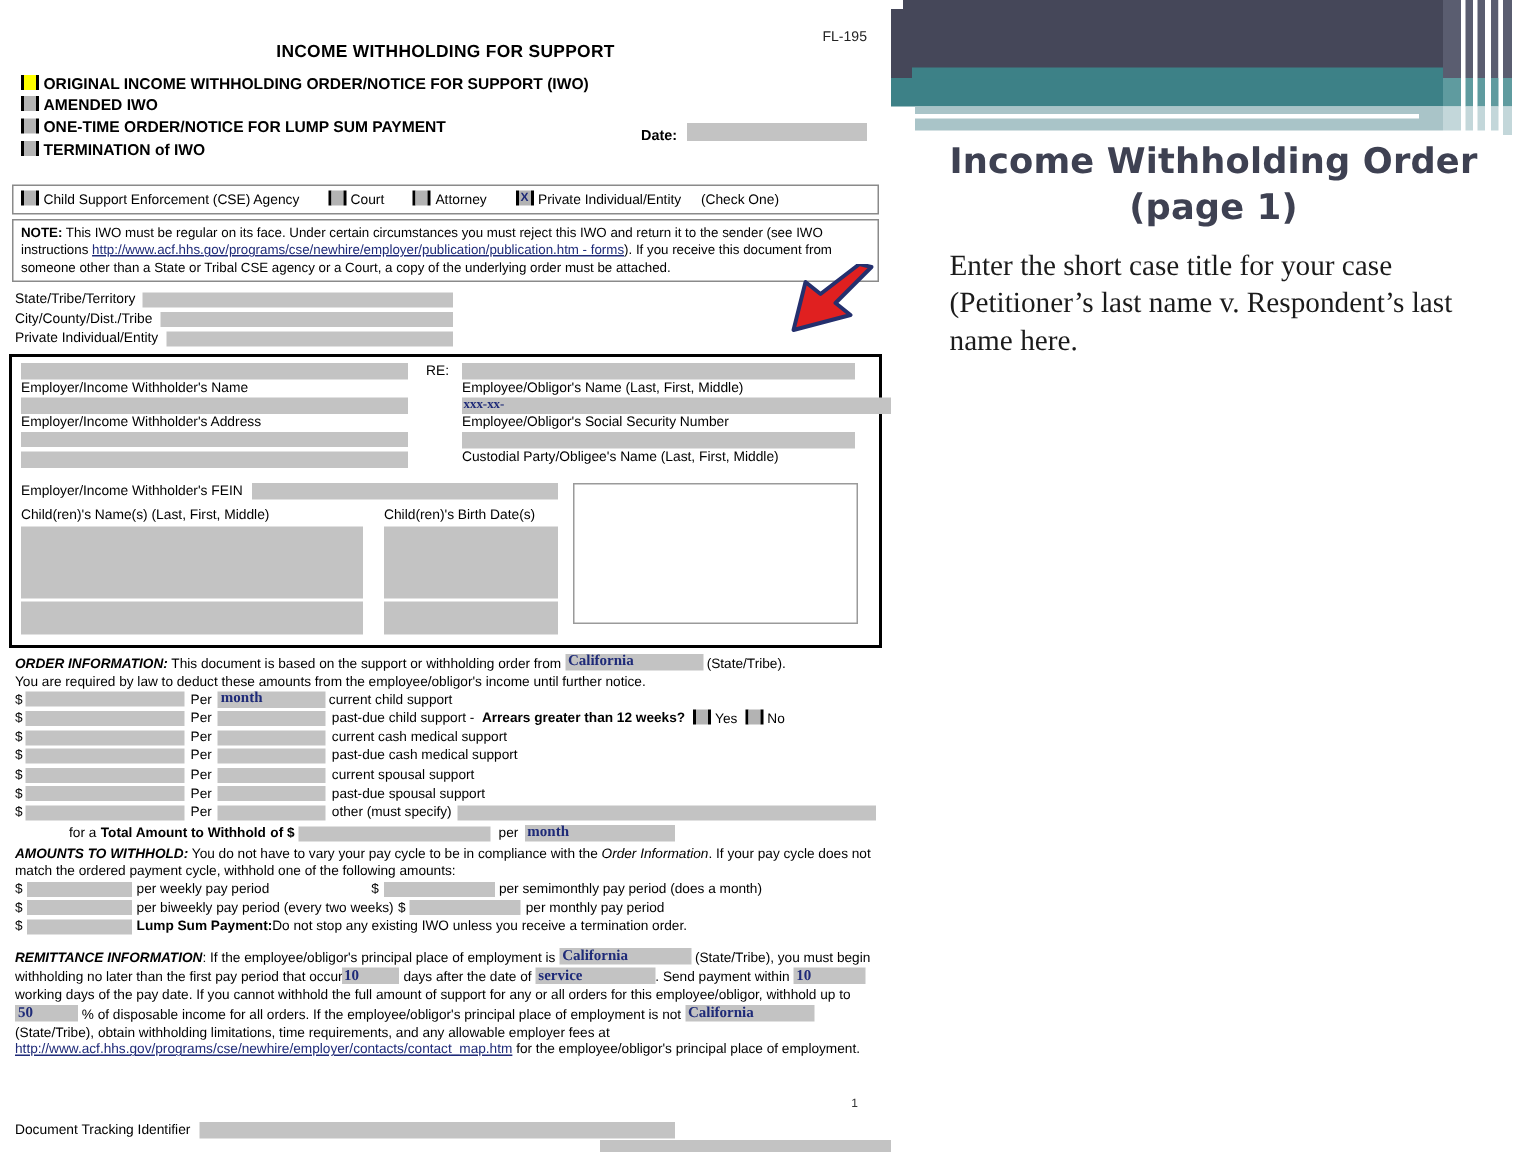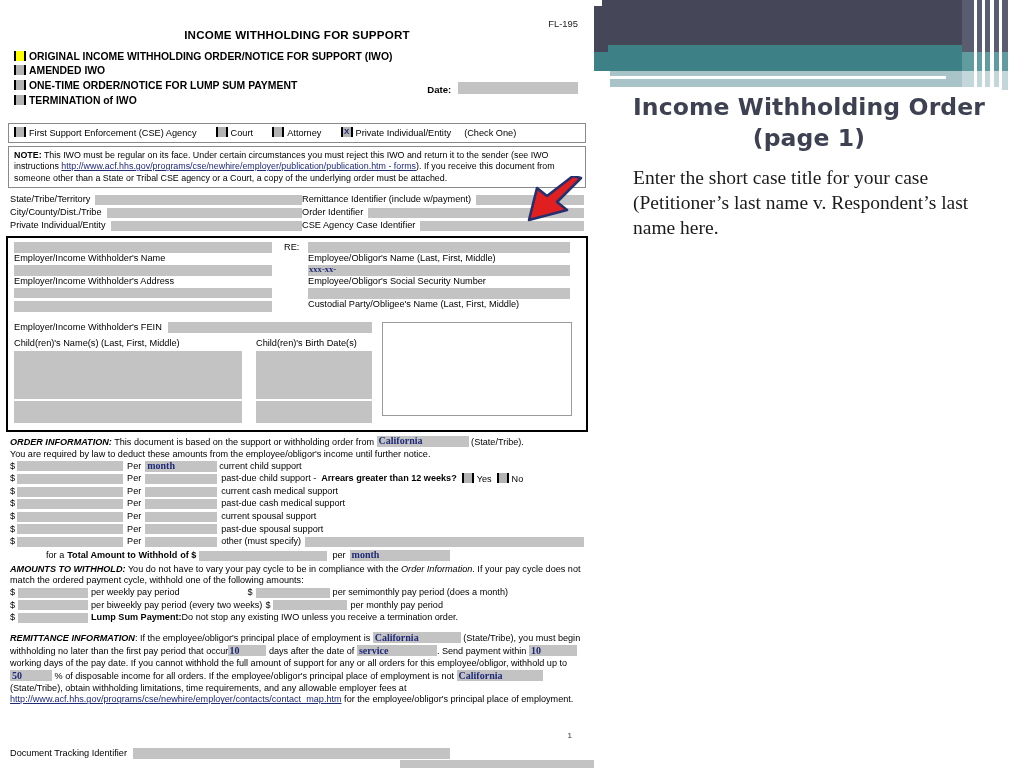--- a/index.html
+++ b/index.html
@@ -164,21 +164,21 @@
       <span class="cb"><i></i></span><span>TERMINATION of IWO</span>
     </div>
   </div>
 
   <div class="datewrap">
     <span>Date:</span>
     <span class="fld" style="width:120px;height:12px;margin-left:4px;"></span>
   </div>
 
   <div class="boxrow" style="margin-top:14px;">
-    <span class="cb"><i></i></span><span>First Support Enforcement (CSE) Agency</span>
+    <span class="cb"><i></i></span><span>Child Support Enforcement (CSE) Agency</span>
     <span style="display:inline-block;width:14px"></span>
     <span class="cb"><i></i></span><span>Court</span>
     <span style="display:inline-block;width:14px"></span>
     <span class="cb"><i></i></span><span>Attorney</span>
     <span style="display:inline-block;width:14px"></span>
     <span class="cb xmark"><i>X</i></span><span>Private Individual/Entity</span>
     <span style="display:inline-block;width:8px"></span>
     <span>(Check One)</span>
   </div>
 
@@ -194,53 +194,39 @@
       </div>
       <div class="row">
         <span class="lab">City/County/Dist./Tribe</span>
         <span class="fld" style="flex:1;margin-left:5px;"></span>
       </div>
       <div class="row">
         <span class="lab">Private Individual/Entity</span>
         <span class="fld" style="flex:1;margin-left:5px;"></span>
       </div>
     </div>
-    <div class="col" style="width:282px">
-      <div class="row">
-        <span class="lab">Remittance Identifier (include w/payment)</span>
-        <span class="fld" style="flex:1;margin-left:5px;"></span>
-      </div>
-      <div class="row">
-        <span class="lab">Order Identifier</span>
-        <span class="fld" style="flex:1;margin-left:5px;"></span>
-      </div>
-      <div class="row">
-        <span class="lab">CSE Agency Case Identifier</span>
-        <span class="fld" style="flex:1;margin-left:5px;"></span>
-      </div>
-    </div>
   </div>
 
   <div class="bigbox">
 
     <div style="position:absolute;left:6px;top:4px;width:262px;">
       <div class="fld" style="width:258px;height:11px;display:block;"></div>
       <div>Employer/Income Withholder's Name</div>
       <div class="fld" style="width:258px;height:11px;display:block;margin-top:1px;"></div>
       <div>Employer/Income Withholder's Address</div>
       <div class="fld" style="width:258px;height:10px;display:block;margin-top:1px;"></div>
       <div class="fld" style="width:258px;height:11px;display:block;margin-top:3px;"></div>
     </div>
 
     <div style="position:absolute;left:276px;top:4px;font-size:9.2px;">RE:</div>
 
     <div style="position:absolute;left:300px;top:4px;width:262px;">
       <div class="fld" style="width:262px;height:11px;display:block;"></div>
       <div>Employee/Obligor's Name (Last, First, Middle)</div>
-      <div class="fld" style="width:262px;height:11px;display:block;margin-top:1px;position:relative;">
+      <div class="fld" style="width:286px;height:11px;display:block;margin-top:1px;position:relative;">
           <span style="position:absolute;left:1px;top:-1px;font-size:8.6px;font-weight:bold;color:#1e2a78;font-family:'Liberation Serif',serif;">xxx-xx-</span>
         </div>
       <div>Employee/Obligor's Social Security Number</div>
       <div class="fld" style="width:262px;height:11px;display:block;margin-top:1px;"></div>
       <div>Custodial Party/Obligee's Name (Last, First, Middle)</div>
     </div>
 
     <div style="position:absolute;left:6px;top:84px;display:flex;align-items:center;width:358px;">
       <span>Employer/Income Withholder's FEIN</span>
       <span class="fld" style="flex:1;height:11px;margin-left:6px;"></span>

